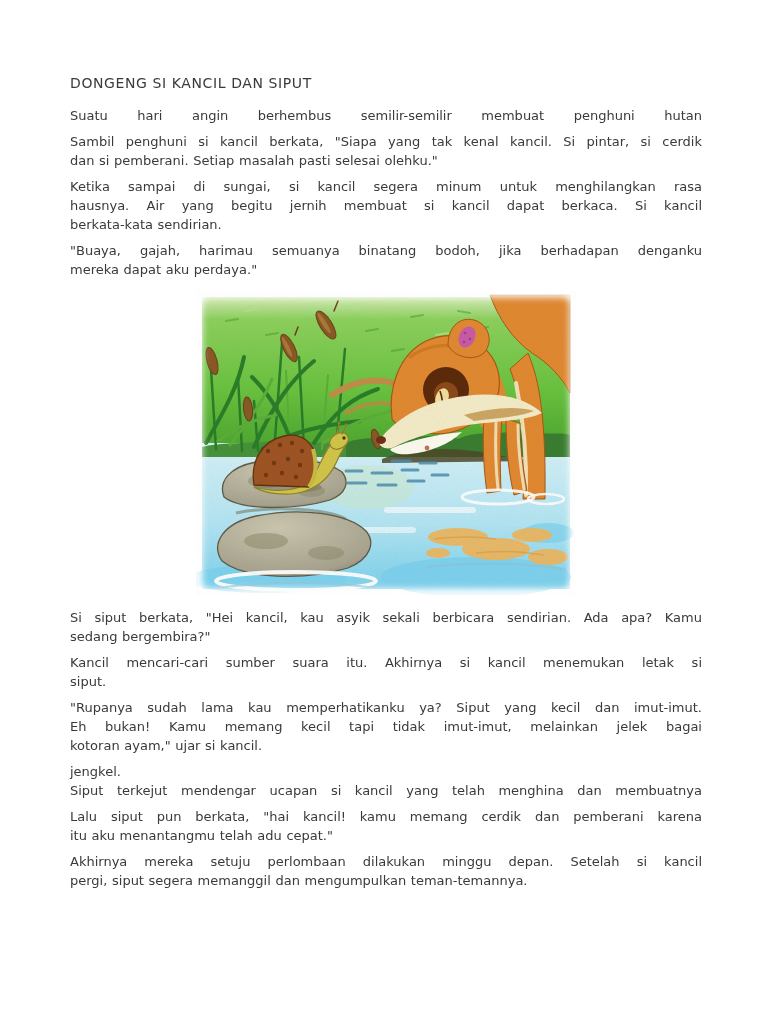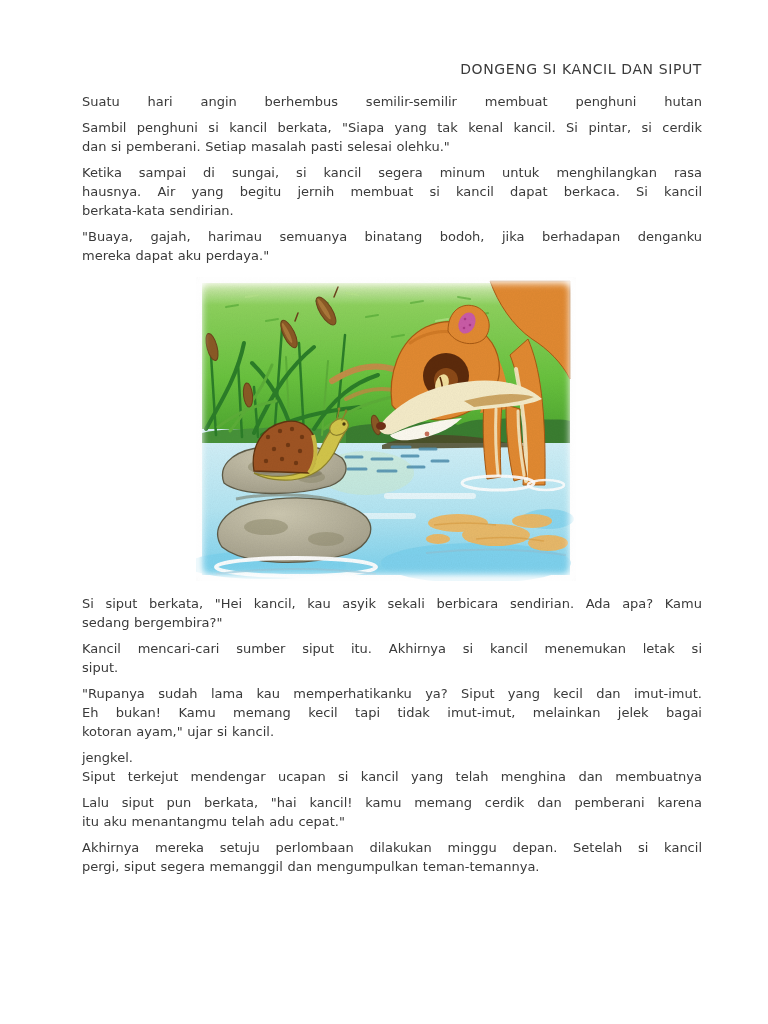--- a/index.html
+++ b/index.html
@@ -12,29 +12,29 @@
   .page {
     position: relative;
     width: 768px; height: 1024px;
     background: #ffffff;
   }
   .content {
     padding: 61px 66px 0 70px;
     color: var(--text, #3a3a3a);
   }
   .doc-title {
-    margin: 0 0 15px 0;
+    margin: 14px 0 15px 0;
     font-size: 14px;
     line-height: 16px;
     font-weight: 400;
     letter-spacing: 0.6px;
-    text-align: right;
+    text-align: left;
     color: var(--text, #3a3a3a);
   }
-  .para { margin: 0 0 7px 12px; }
+  .para { margin: 0 0 7px 0; }
   .line {
     font-size: 13px;
     line-height: 19px;
     text-align: justify;
     text-align-last: justify;
     word-spacing: 0.5px;
   }
   .line.last { text-align-last: left; }
   figure.illustration {
     margin: 12px 0 13px 126px;
@@ -288,21 +288,21 @@
         <rect x="-5" y="-5" width="390" height="314" rx="4" fill="none" stroke="#ffffff" stroke-width="10"></rect>
       </svg>
     </figure>
 
     <div>
         <div class="para">
           <div class="line">Si siput berkata, "Hei kancil, kau asyik sekali berbicara sendirian. Ada apa? Kamu</div>
           <div class="line last">sedang bergembira?"</div>
         </div>
         <div class="para">
-          <div class="line">Kancil mencari-cari sumber siput itu. Akhirnya si kancil menemukan letak si</div>
+          <div class="line">Kancil mencari-cari sumber suara itu. Akhirnya si kancil menemukan letak si</div>
           <div class="line last">siput.</div>
         </div>
         <div class="para">
           <div class="line">"Rupanya sudah lama kau memperhatikanku ya? Siput yang kecil dan imut-imut.</div>
           <div class="line">Eh bukan! Kamu memang kecil tapi tidak imut-imut, melainkan jelek bagai</div>
           <div class="line last">kotoran ayam," ujar si kancil.</div>
         </div>
         <div class="para">
           <div class="line last">jengkel.</div>
           <div class="line">Siput terkejut mendengar ucapan si kancil yang telah menghina dan membuatnya</div>

